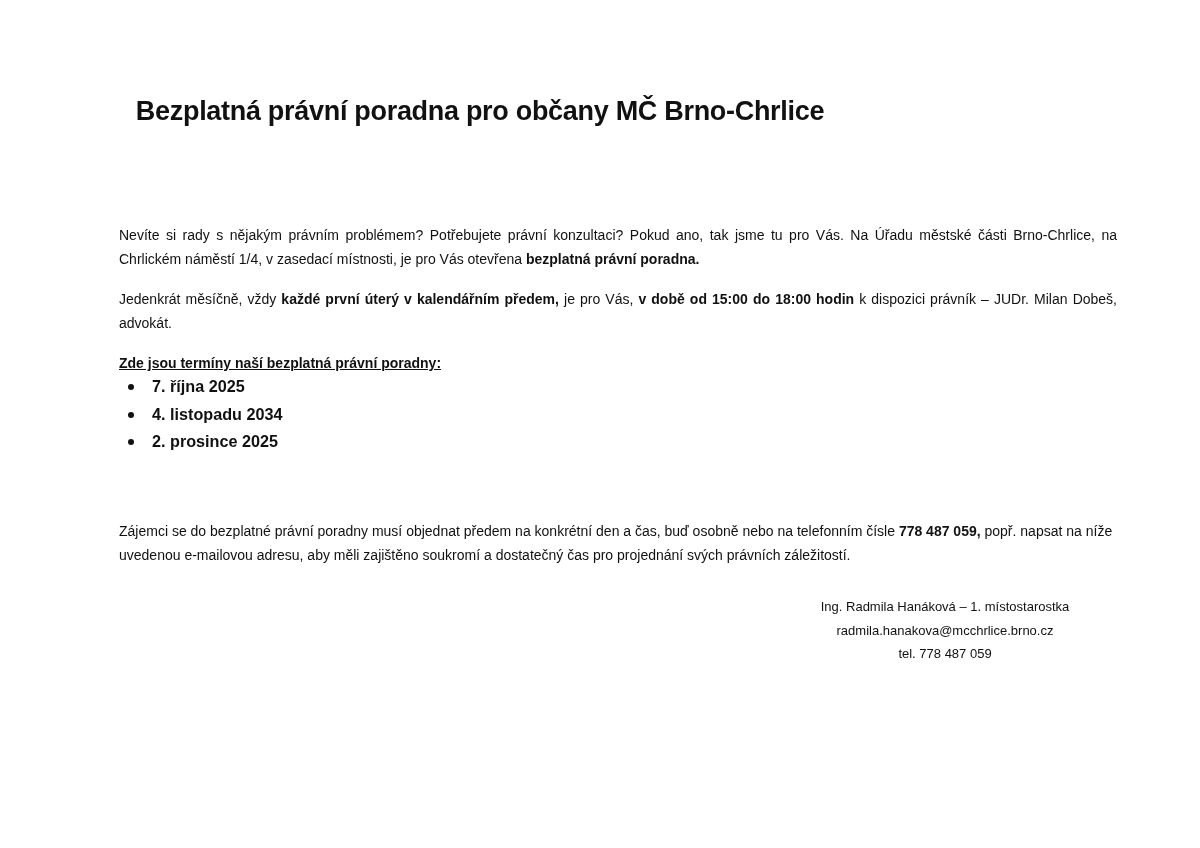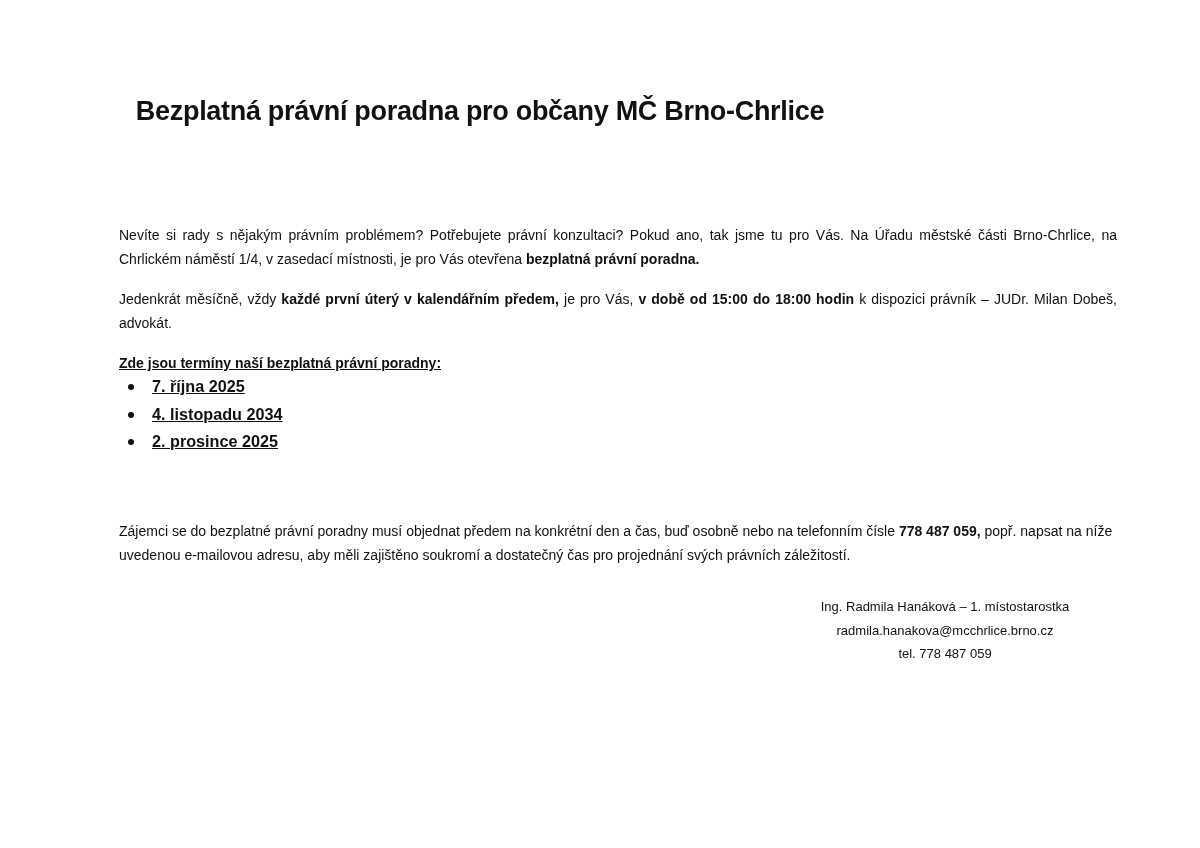--- a/index.html
+++ b/index.html
@@ -69,21 +69,20 @@
       position: absolute;
       left: 27px;
       top: 11px;
       width: 6px;
       height: 6px;
       border-radius: 50%;
       background: #111;
     }
     .dates li .date {
       font-weight: bold;
-      text-decoration: underline;
     }
     .signature {
       position: absolute;
       top: 595px;
       left: 700px;
       width: 490px;
       text-align: center;
       font-size: 13px;
       line-height: 23.5px;
     }

